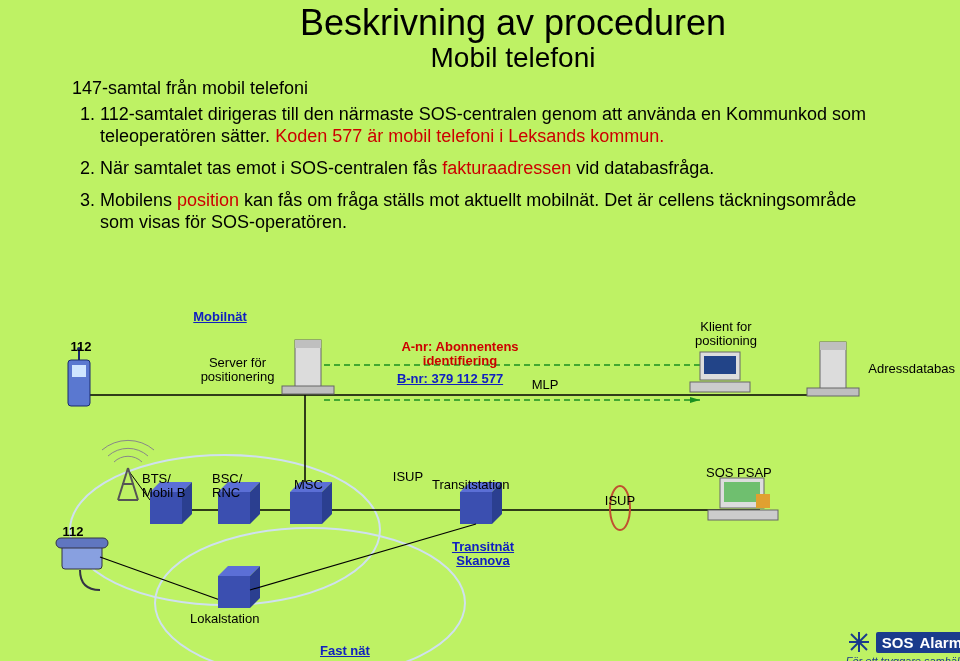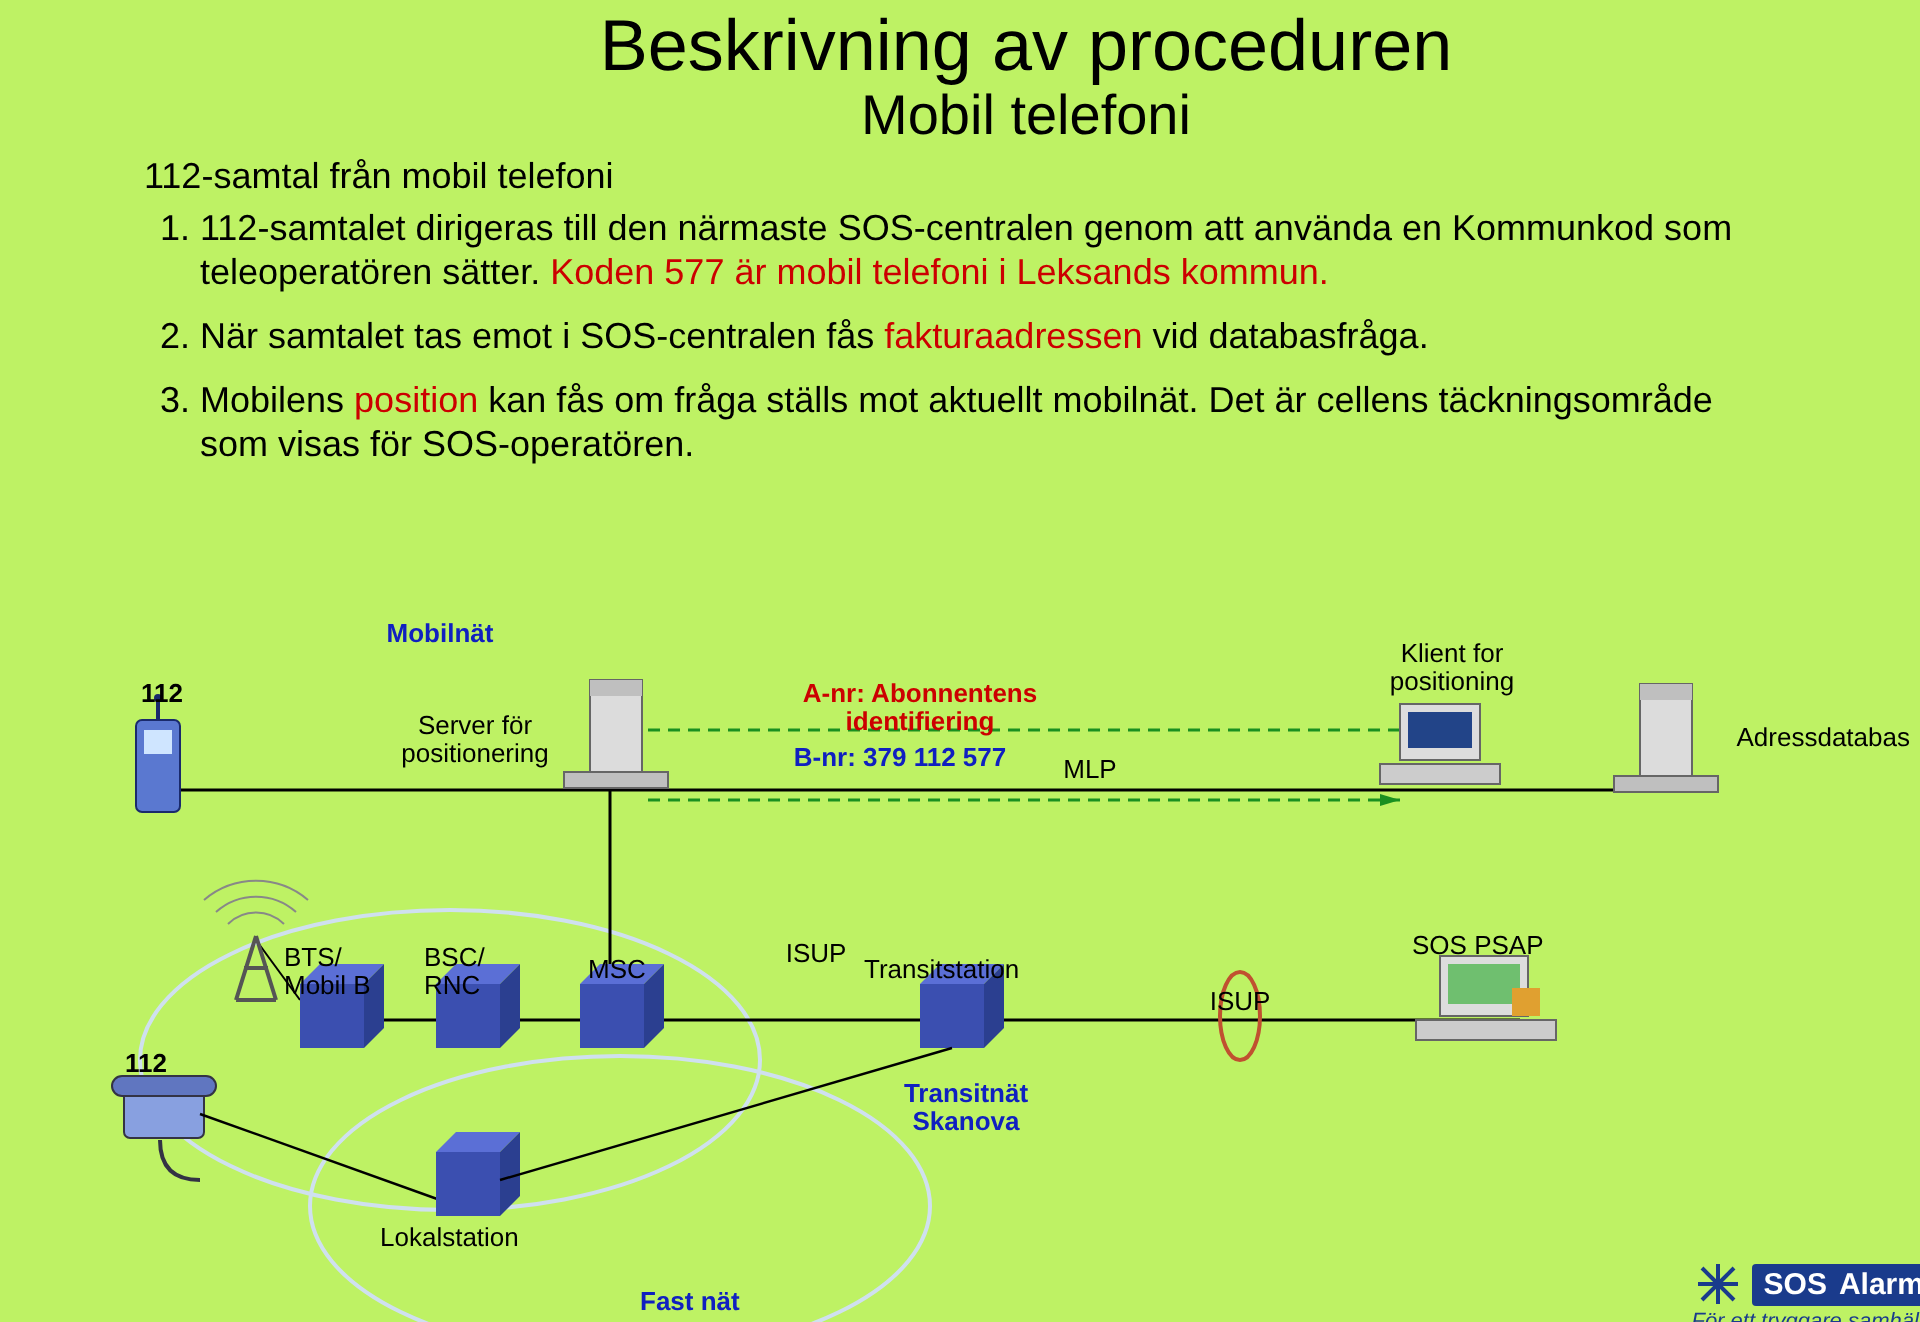--- a/index.html
+++ b/index.html
@@ -5,34 +5,34 @@
   html,body{margin:0;padding:0;font-family:Arial,Helvetica,sans-serif;color:#000;}
   .page{width:960px;height:661px;position:relative;background:#bef264;overflow:hidden;padding-left:22px;}
   .title{font-size:36px;text-align:center;width:100%;position:absolute;top:2px;}
   .subtitle{font-size:28px;text-align:center;width:100%;position:absolute;top:42px;}
   .listhead{position:absolute;left:72px;top:78px;font-size:18px;}
   ol.steps{position:absolute;left:72px;top:104px;margin:0;padding-left:28px;font-size:18px;width:780px;}
   ol.steps li{margin-bottom:10px;line-height:1.22;}
   .red{color:#cc0000;}
   .blue{color:#1020c0;}
   .lbl{position:absolute;font-size:13px;color:#000;text-align:center;line-height:1.1;}
-  .lbl.blue{color:#1020c0;}
+  .lbl.blue{color:#1020c0;text-decoration:underline;}
   .svglayer{position:absolute;left:0;top:0;}
   .logo{position:absolute;right:14px;bottom:8px;font-size:11px;color:#1a3b8c;display:flex;align-items:center;gap:6px;}
   .logo .badge{background:#1a3b8c;color:#fff;font-weight:bold;padding:2px 6px;border-radius:2px;font-size:15px;display:inline-flex;align-items:center;gap:6px;}
   .logo .badge b{font-size:15px;}
 </style>
 </head>
 <body>
 
 <div class="page">
 
   <div class="title">Beskrivning av proceduren</div>
   <div class="subtitle">Mobil telefoni</div>
-  <div class="listhead">112-samtal från mobil telefoni</div>
+  <div class="listhead">147-samtal från mobil telefoni</div>
 
   <ol class="steps">
     <li>
       <span>112-samtalet dirigeras till den närmaste SOS-centralen genom att använda en Kommunkod som teleoperatören sätter. </span><span class="red">Koden 577 är mobil telefoni i Leksands kommun.</span>
     </li>
     <li>
       <span>När samtalet tas emot i SOS-centralen fås </span><span class="red">fakturaadressen</span><span> vid databasfråga.</span>
     </li>
     <li>
       <span>Mobilens </span><span class="red">position</span><span> kan fås om fråga ställs mot aktuellt mobilnät. Det är cellens täckningsområde som visas för SOS-operatören.</span>

